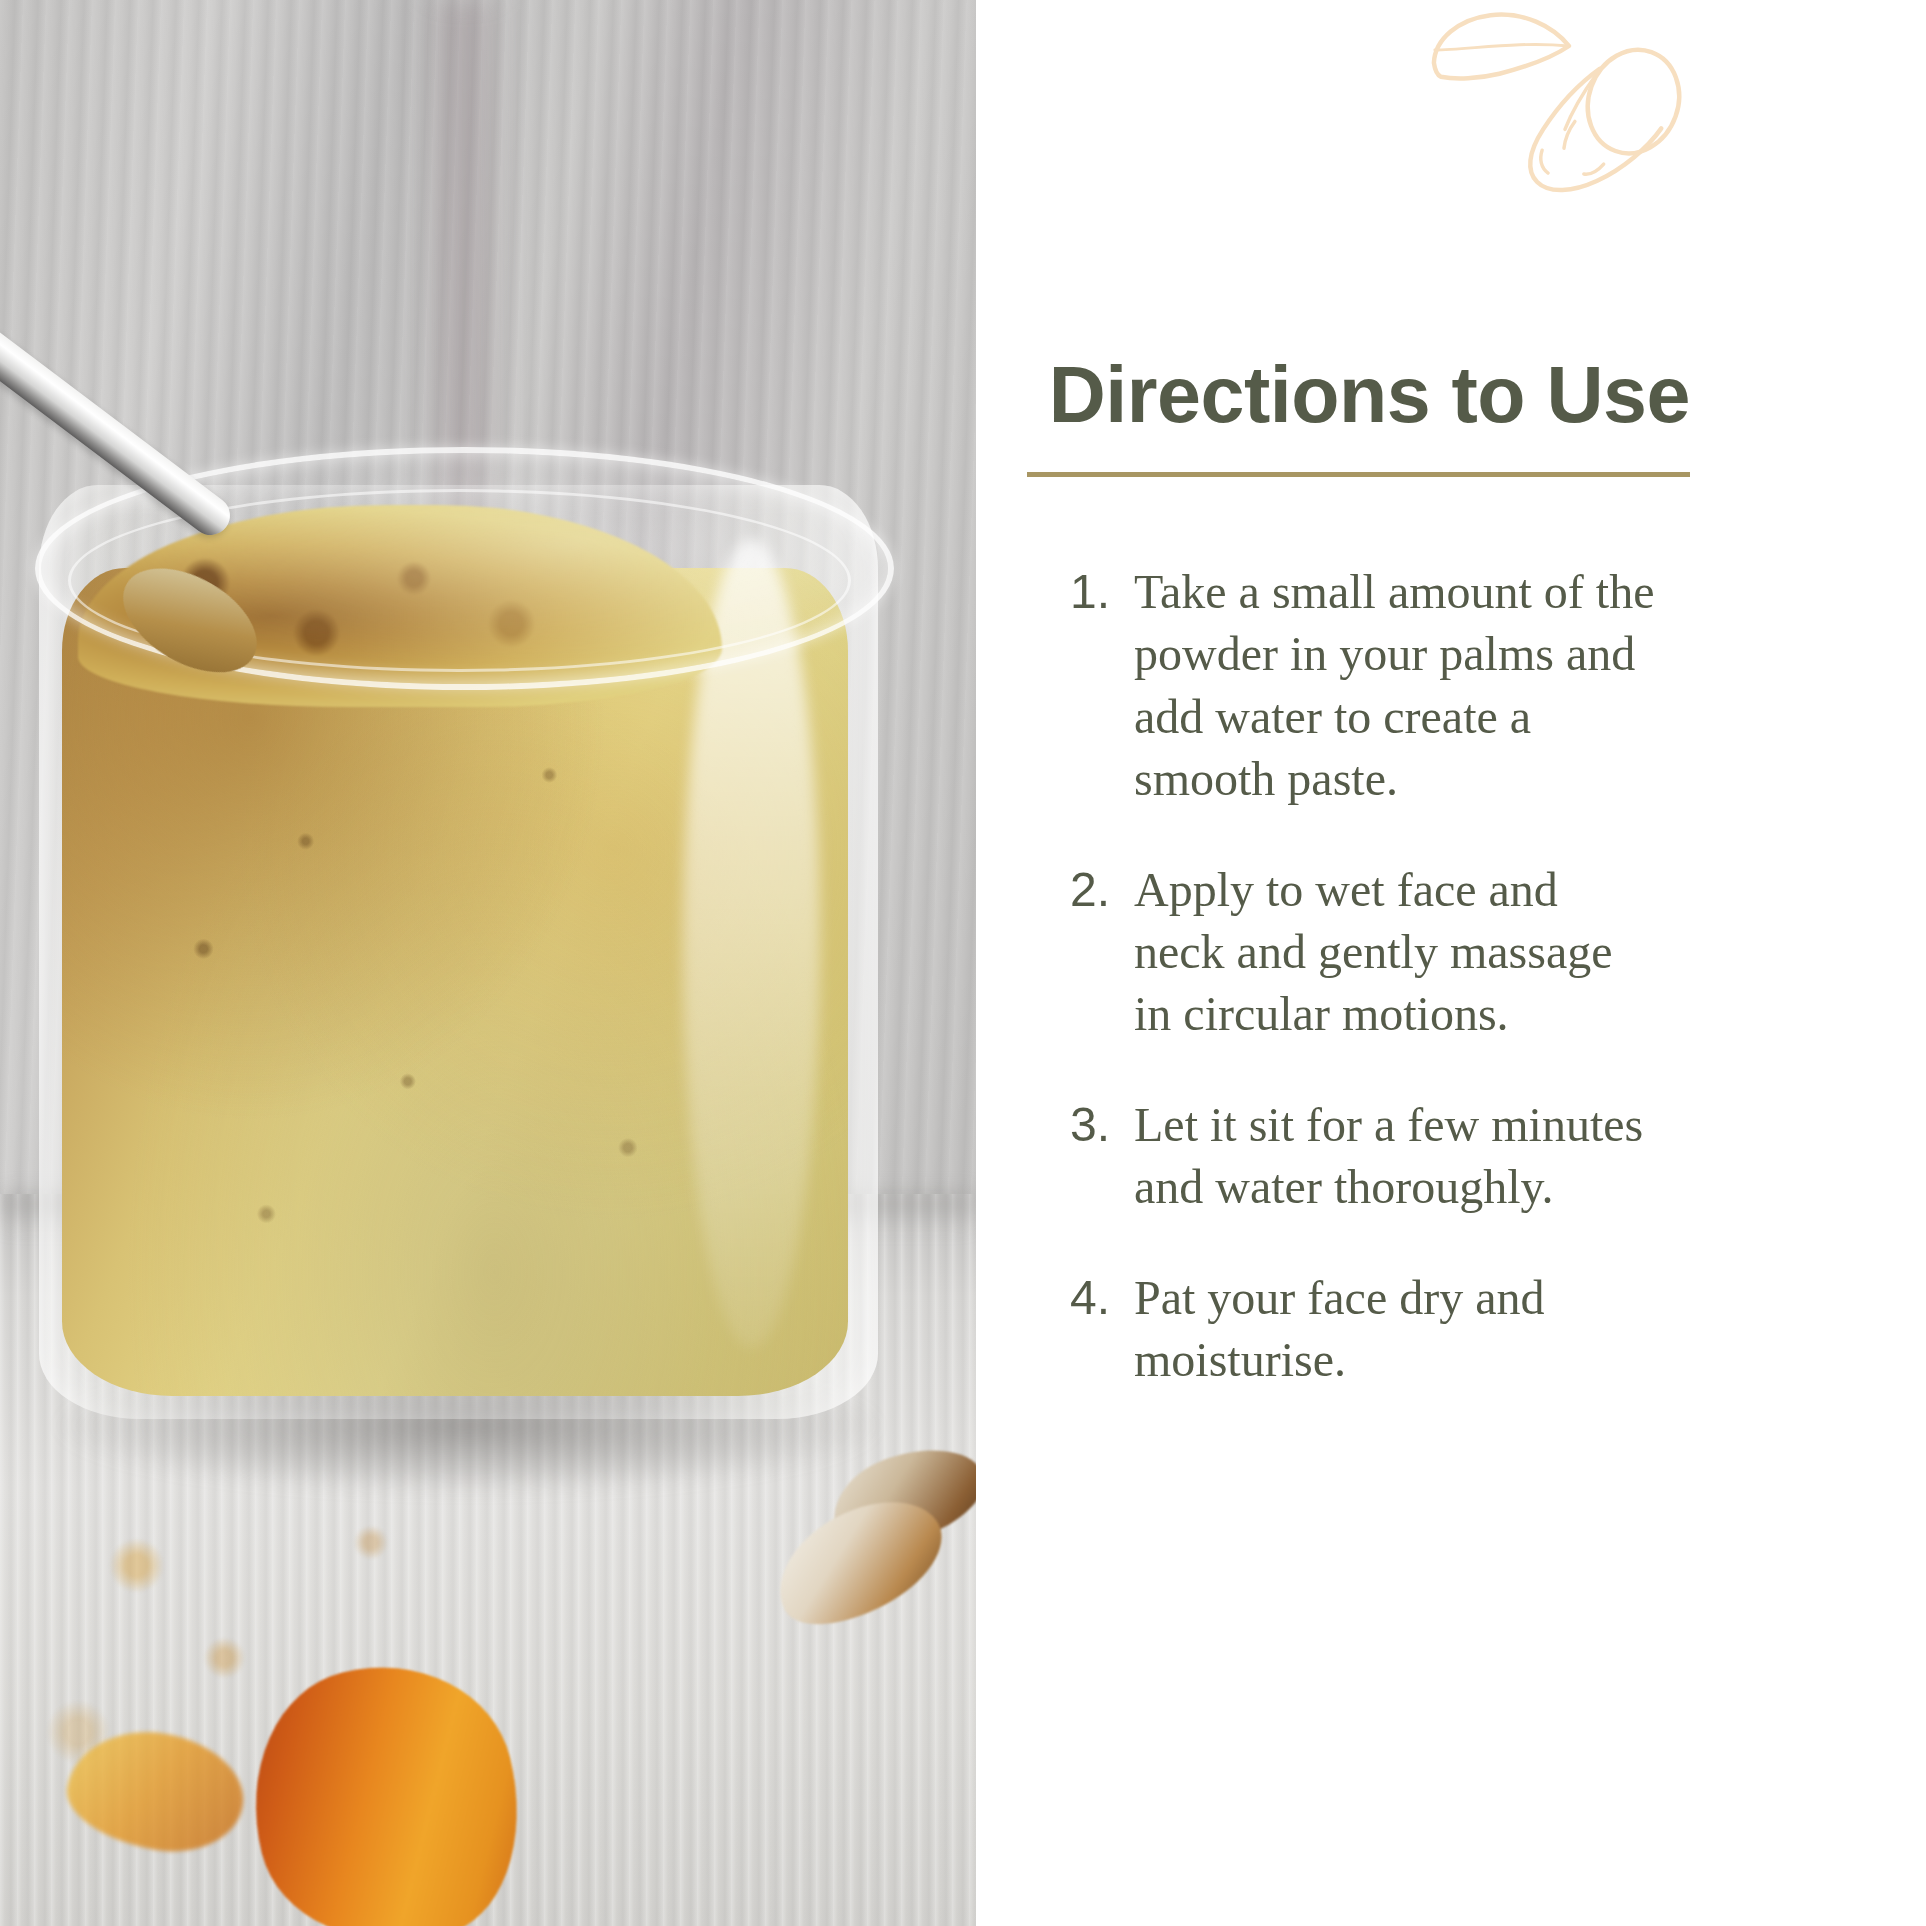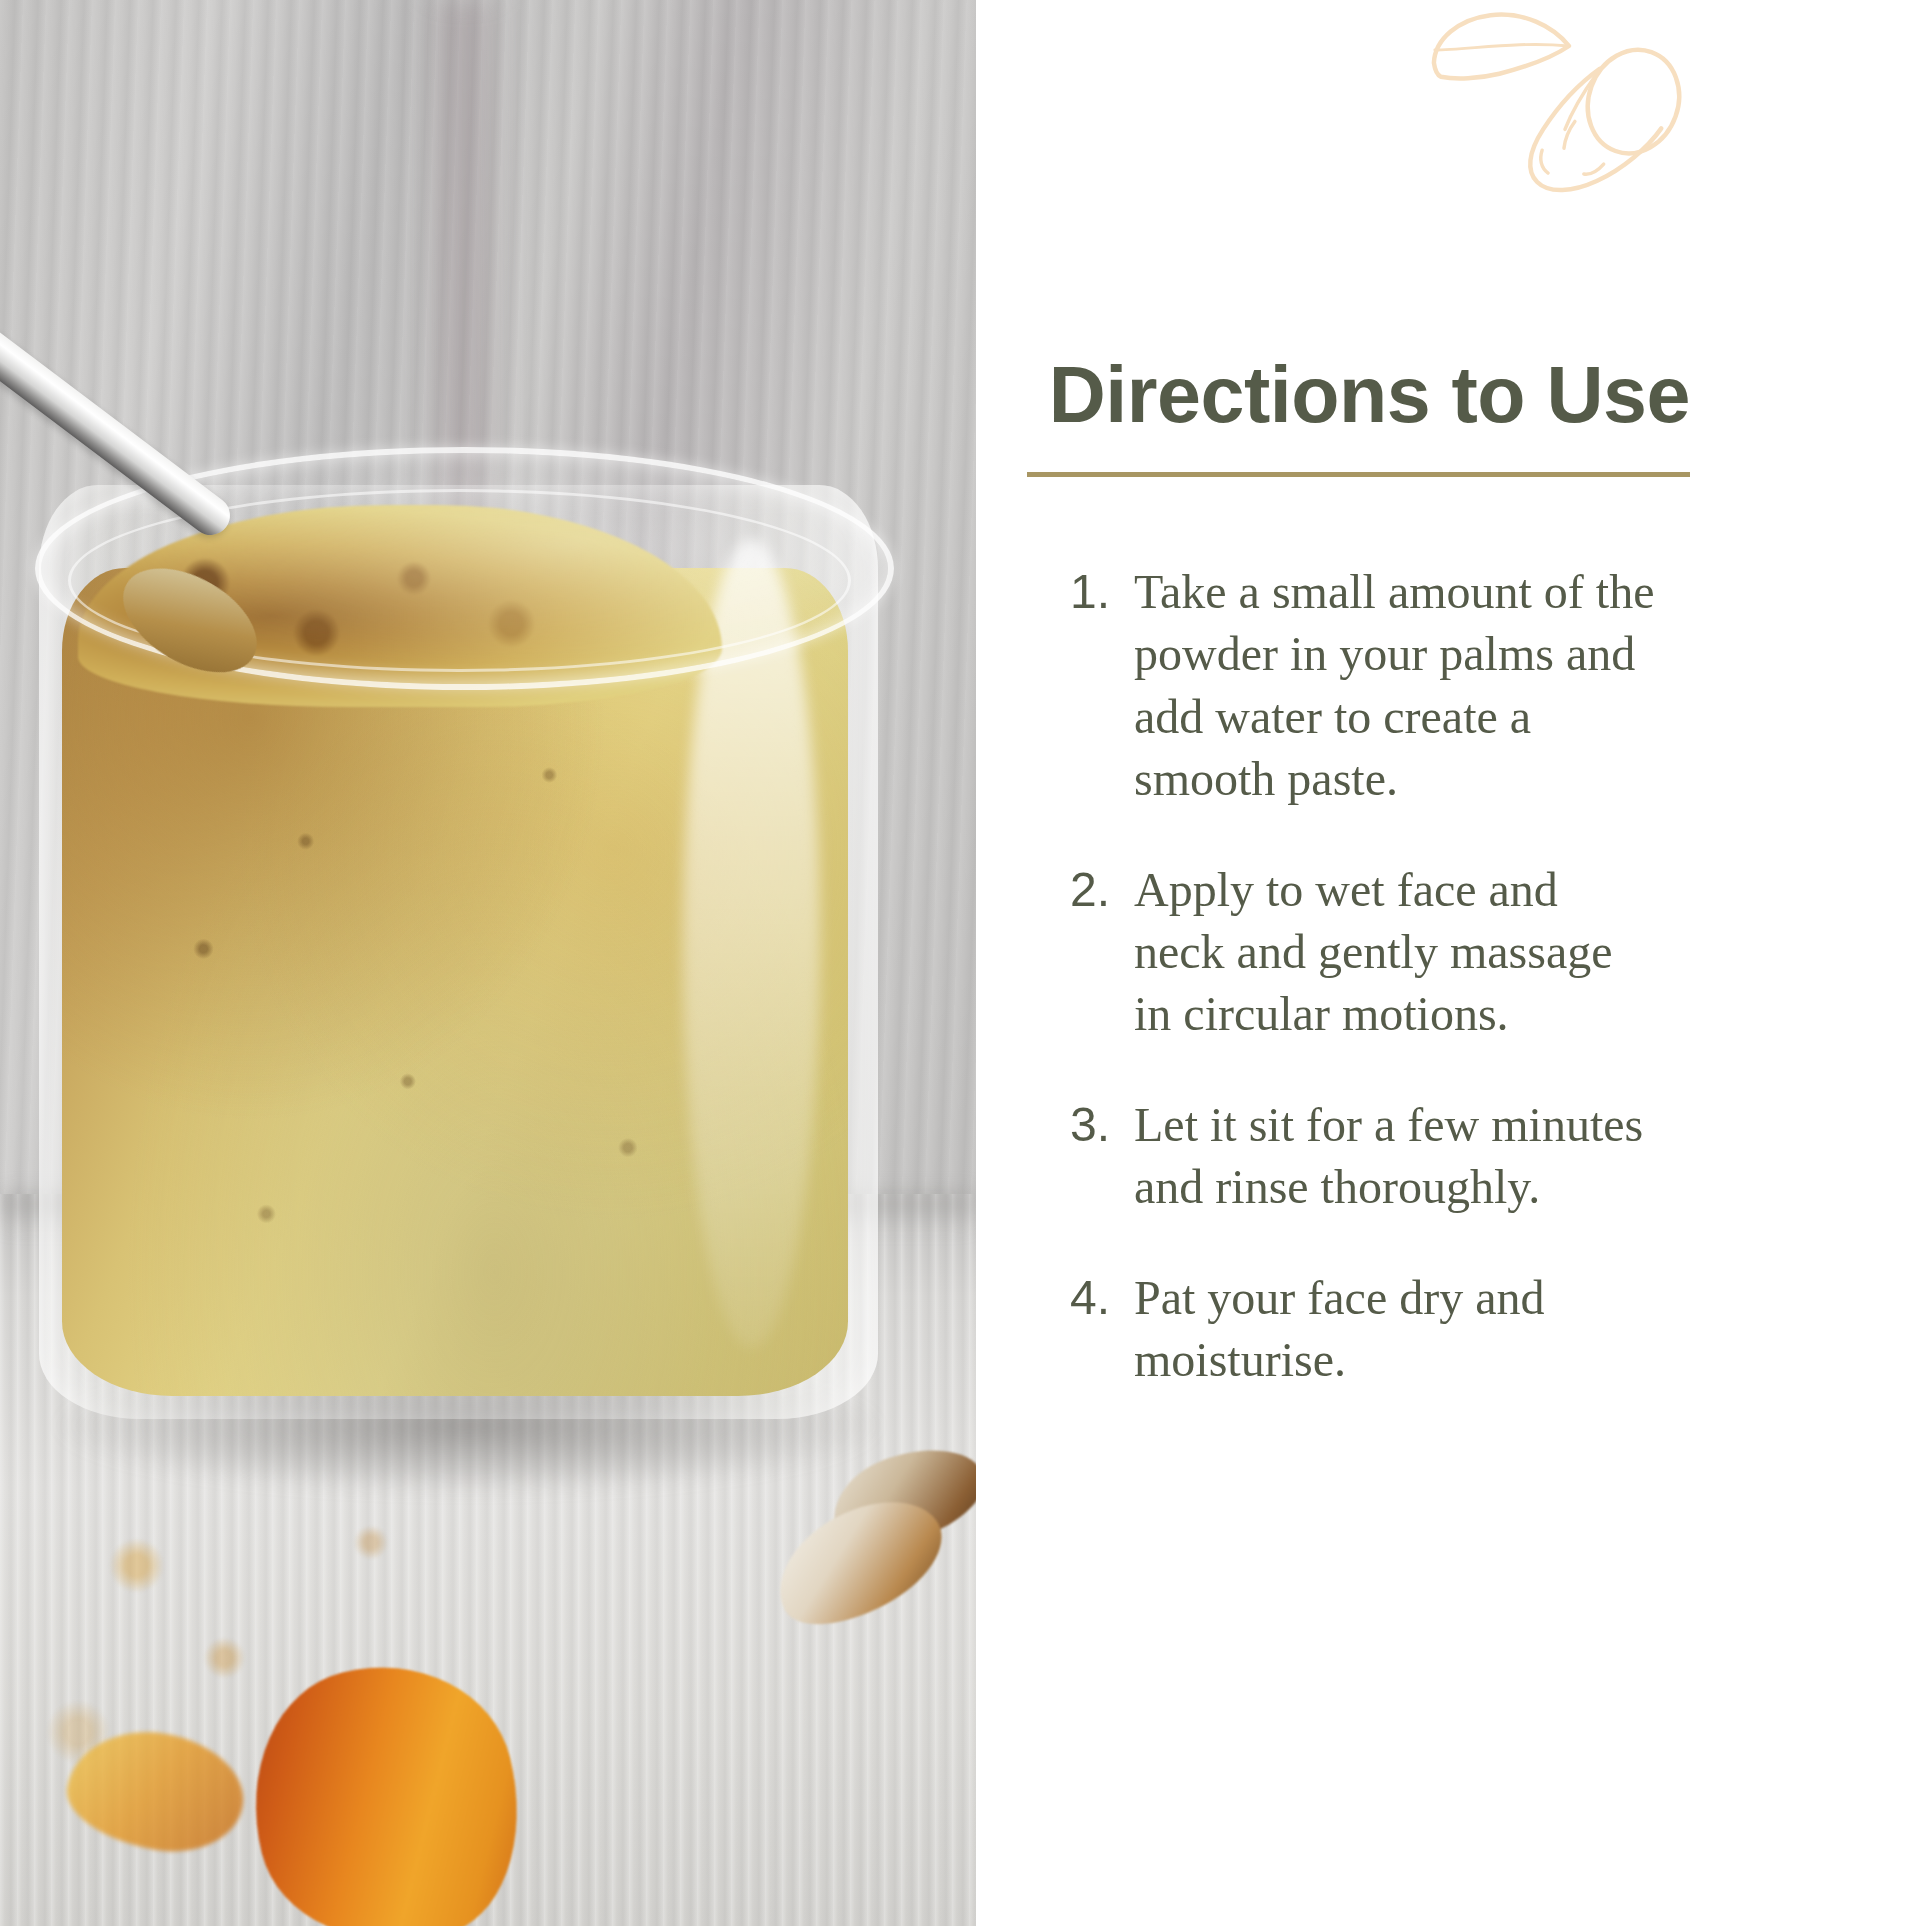--- a/index.html
+++ b/index.html
@@ -394,21 +394,21 @@
       <li class="step">
         <span class="step-num">1.</span>
         <span class="step-text">Take a small amount of the powder in your palms and add water to create a smooth paste.</span>
       </li>
       <li class="step">
         <span class="step-num">2.</span>
         <span class="step-text">Apply to wet face and neck and gently massage in circular motions.</span>
       </li>
       <li class="step">
         <span class="step-num">3.</span>
-        <span class="step-text">Let it sit for a few minutes and rinse thoroughly.</span>
+        <span class="step-text">Let it sit for a few minutes and water thoroughly.</span>
       </li>
       <li class="step">
         <span class="step-num">4.</span>
         <span class="step-text">Pat your face dry and moisturise.</span>
       </li>
     </ol>
 
   </div>
 </div>
 

